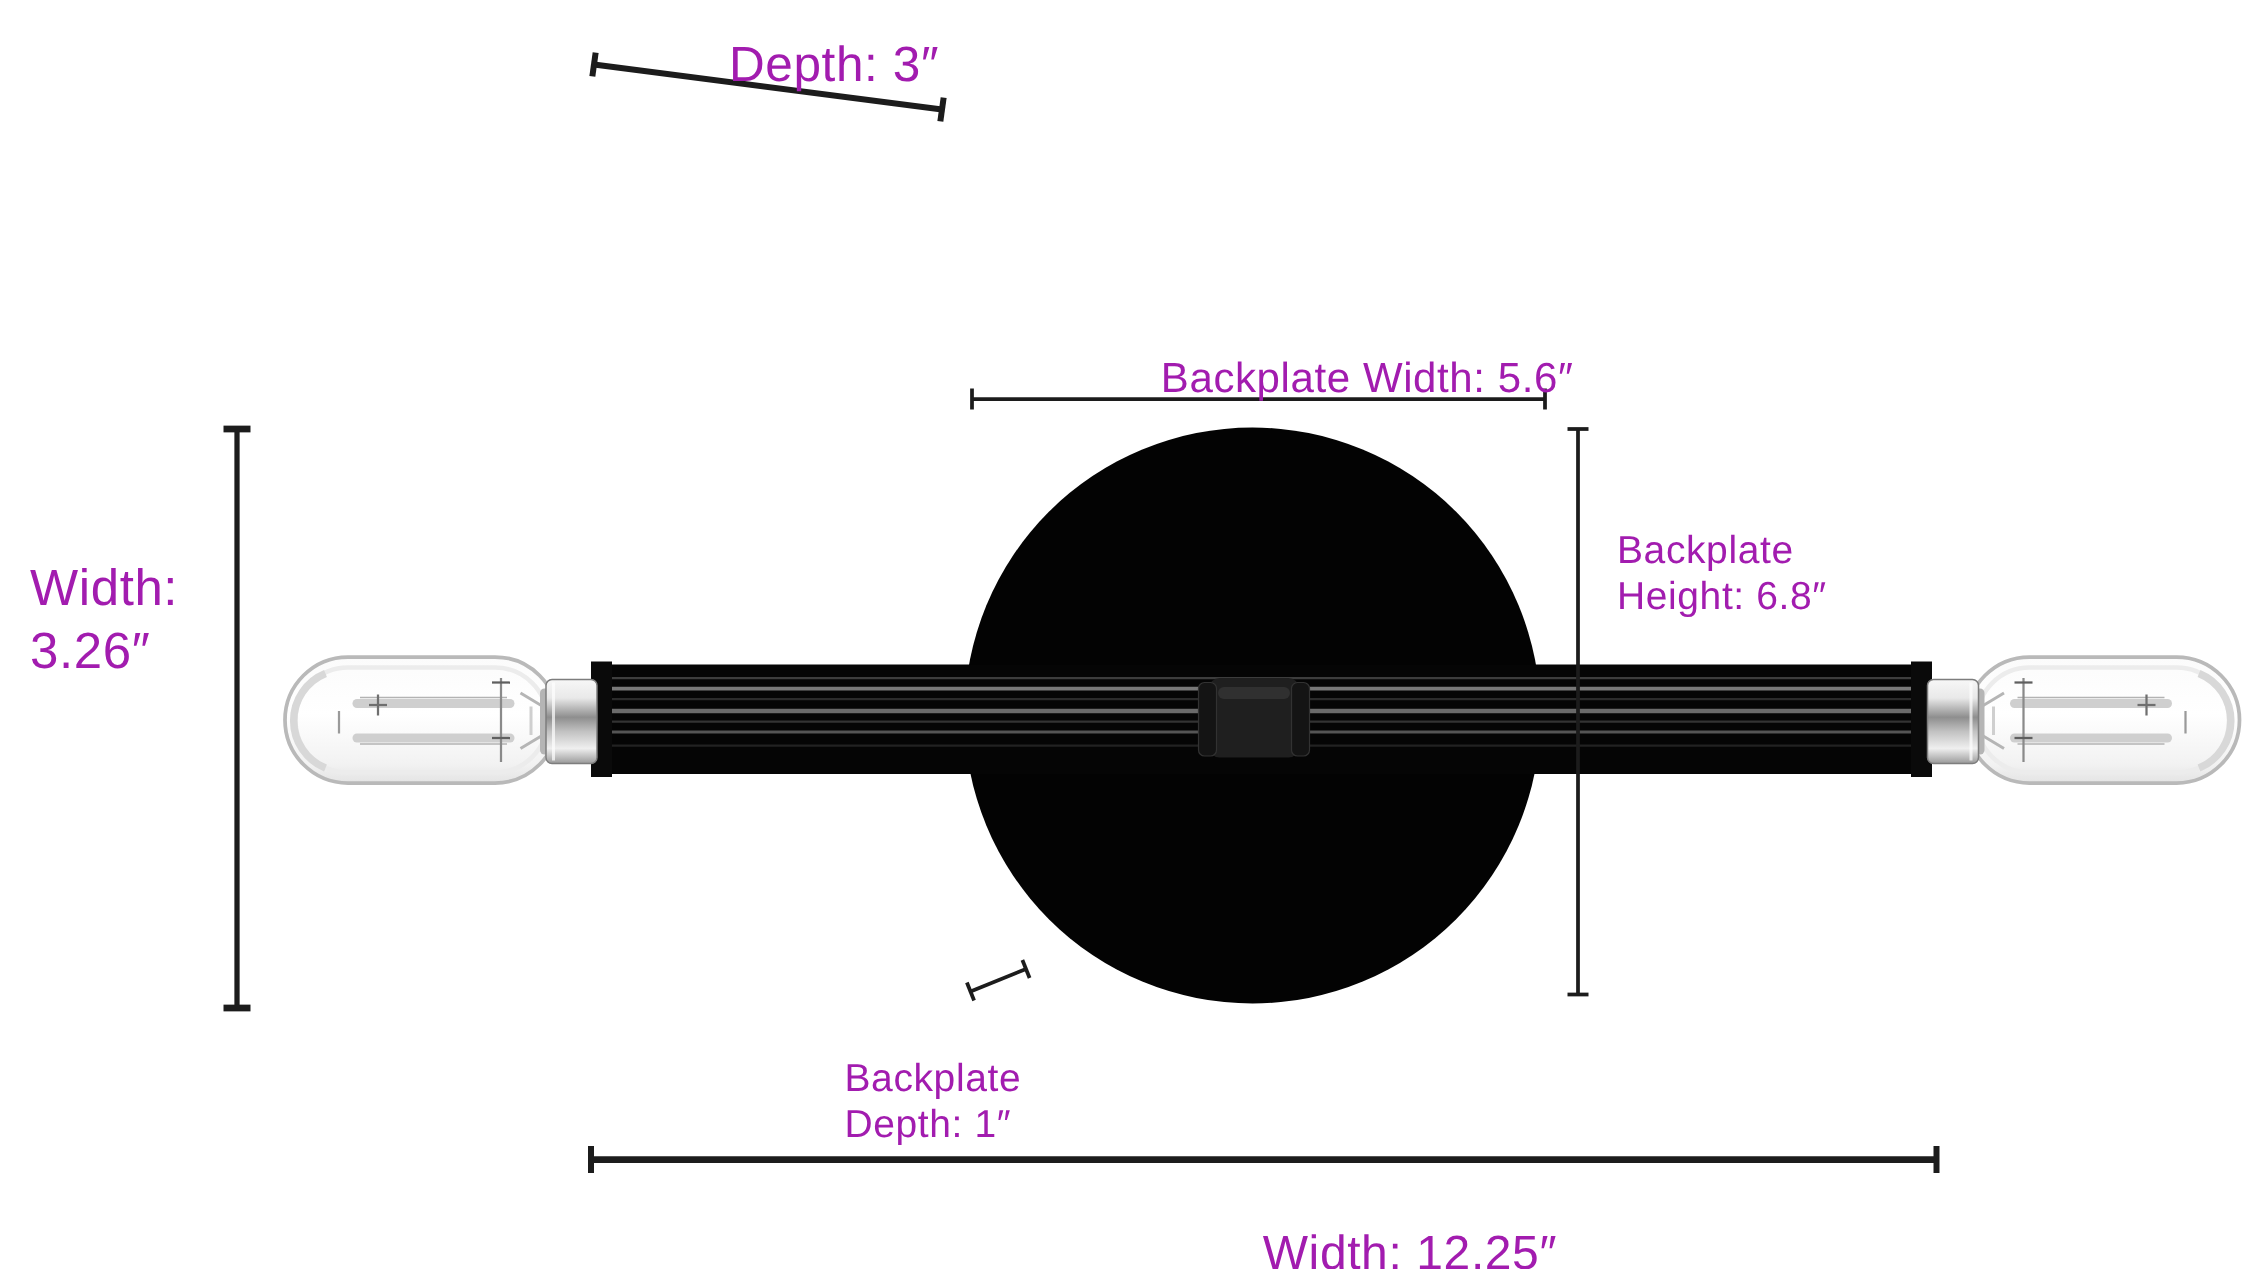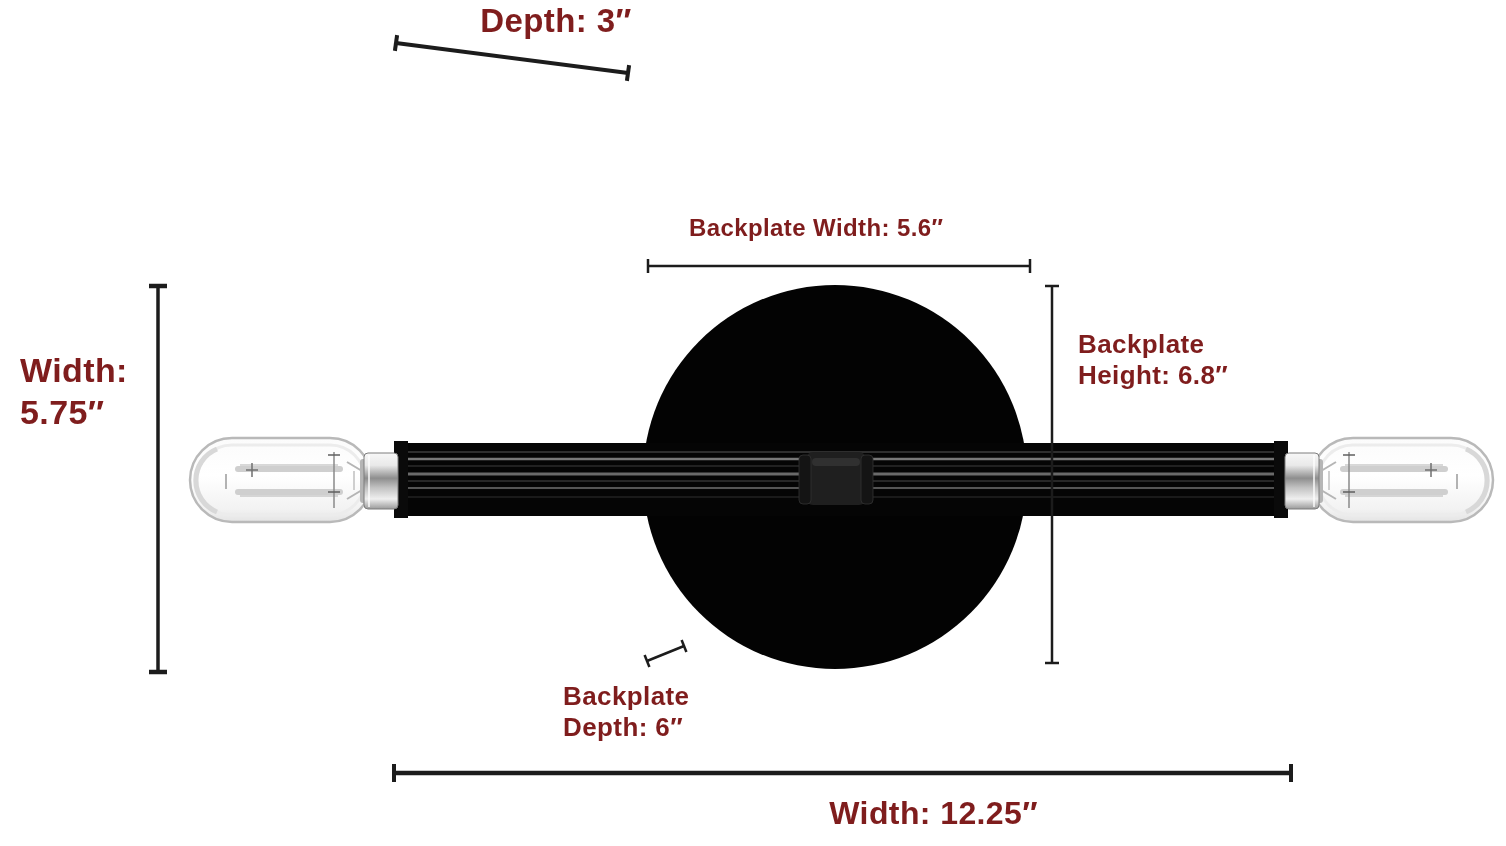--- a/index.html
+++ b/index.html
@@ -14,36 +14,37 @@
     overflow: hidden;
   }
 
   .fixture-layer {
     position: absolute;
     inset: 0;
   }
 
   .dim-label {
     position: absolute;
-    color: #7f1d1d;
-    font-weight: 700;
+    color: #a21caf;
+    font-weight: 400;
     letter-spacing: 0.4px;
     white-space: nowrap;
+    margin-top: 22px;
   }
   .dim-label .line { display: block; }
 
   .label-depth {
     left: 396px; top: 2px; width: 320px;
     text-align: center;
     font-size: 33px;
   }
   .label-bp-width {
     left: 689px; top: 214px; width: 360px;
-    text-align: left;
-    font-size: 24px;
+    text-align: right;
+    font-size: 28px;
   }
   .label-bp-height {
     left: 1078px; top: 329px;
     font-size: 26px; line-height: 31px;
     text-align: left;
   }
   .label-height {
     left: 20px; top: 349px;
     font-size: 34px; line-height: 42px;
     text-align: left;
@@ -178,23 +179,23 @@
 
   <div class="dim-label label-bp-width">Backplate Width: 5.6″</div>
 
   <div class="dim-label label-bp-height">
     <span class="line">Backplate</span>
     <span class="line">Height: 6.8″</span>
   </div>
 
   <div class="dim-label label-height">
     <span class="line">Width:</span>
-    <span class="line">5.75″</span>
+    <span class="line">3.26″</span>
   </div>
 
   <div class="dim-label label-bp-depth">
     <span class="line">Backplate</span>
-    <span class="line">Depth: 6″</span>
+    <span class="line">Depth: 1″</span>
   </div>
 
   <div class="dim-label label-width">Width: 12.25″</div>
 
 </div>
 
 </body></html>

